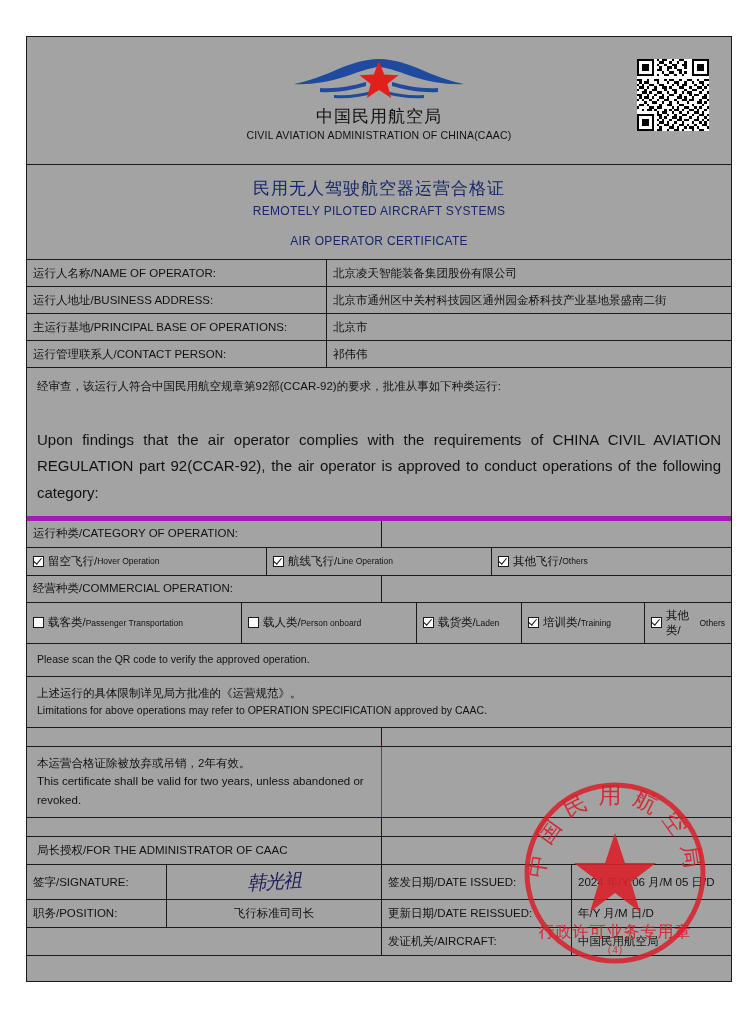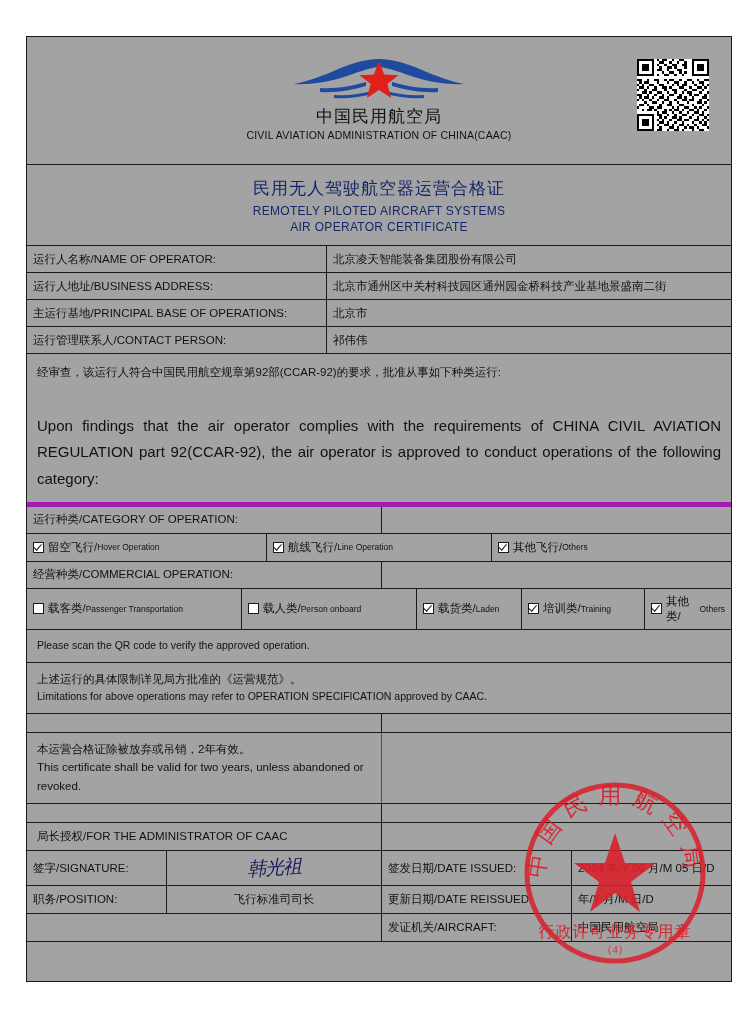--- a/index.html
+++ b/index.html
@@ -79,21 +79,21 @@
     font-size: 17px;
     color: #15276b;
     letter-spacing: 1px;
   }
   .title-en1, .title-en2 {
     font-size: 12px;
     color: #15276b;
     margin-top: 4px;
     letter-spacing: .3px;
   }
-  .title-en2 { margin-top: 2px; }
+  .title-en2 { margin-top: 16px; }
 
   
   .row {
     display: flex;
     border-bottom: 1px solid #1a1a1a;
     box-sizing: border-box;
   }
   .cell {
     box-sizing: border-box;
     padding: 5px 6px;

